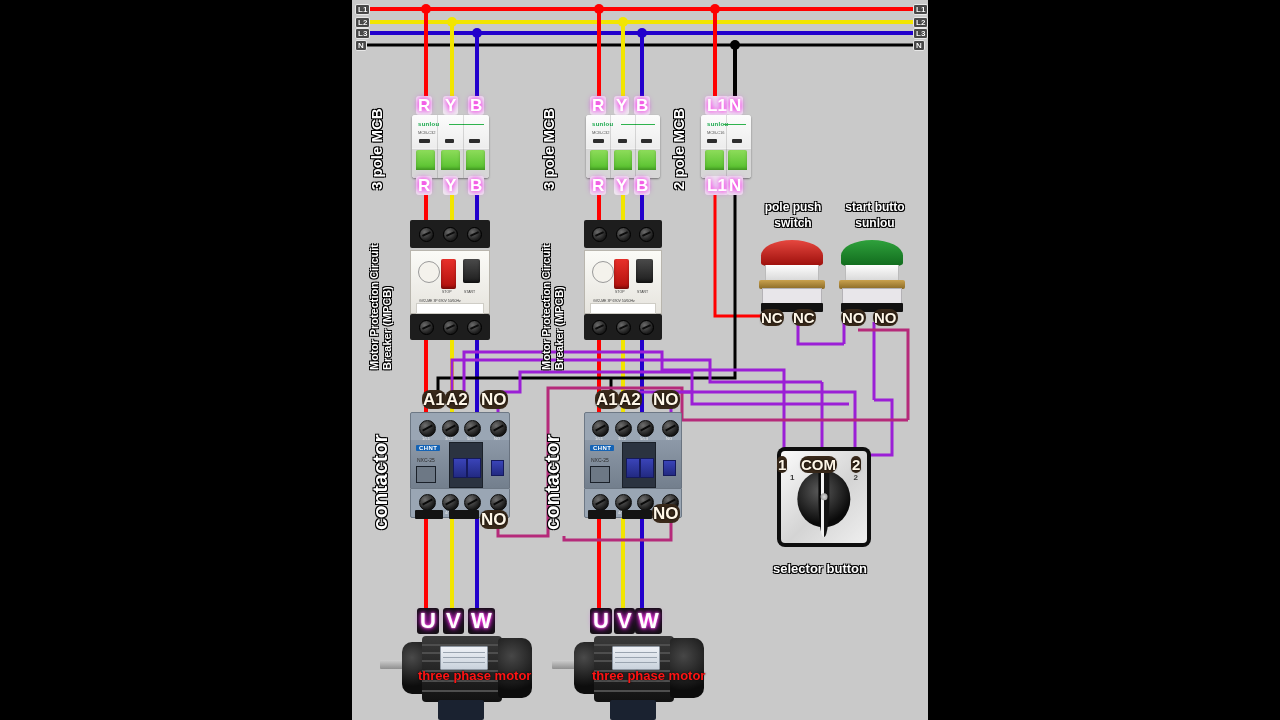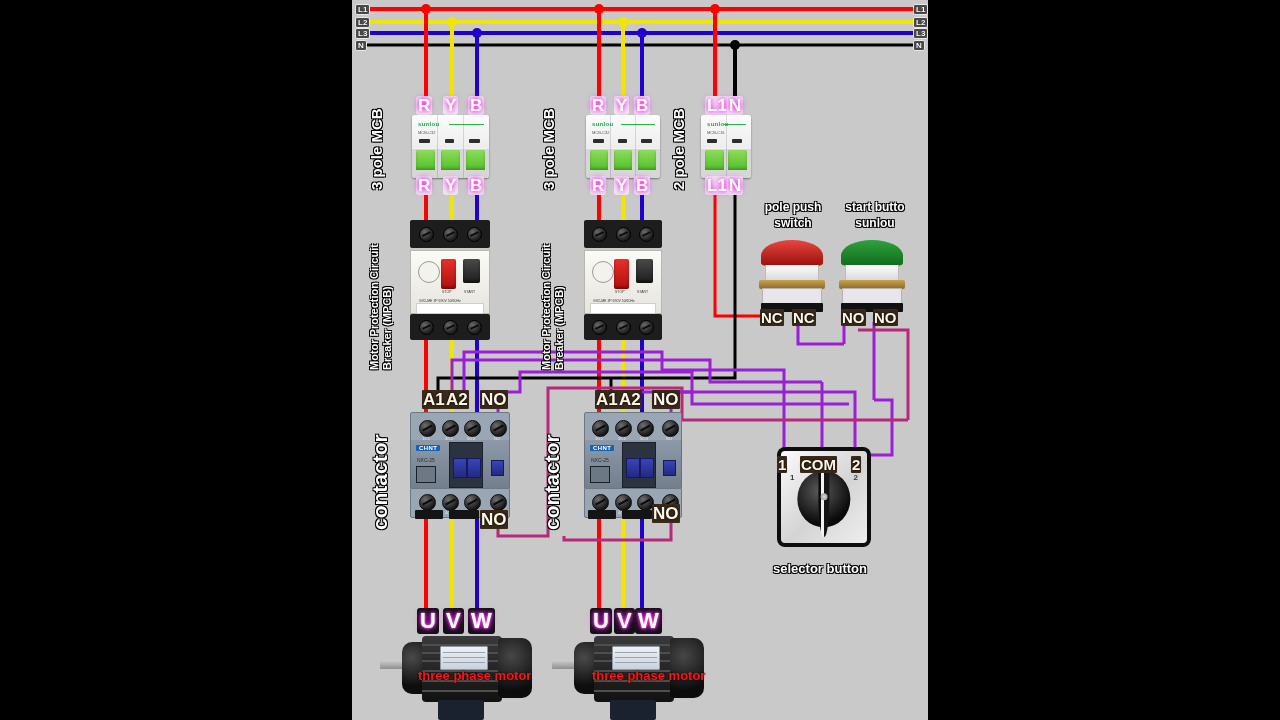--- a/index.html
+++ b/index.html
@@ -15,21 +15,21 @@
 
   
   .chip{position:absolute;font-size:17px;font-weight:bold;color:#fff;
         background:#efeaef;border-radius:3px;padding:0 2px;line-height:19px;
         text-shadow:0 0 4px #ff3bd4,0 0 7px #d400ff,0 0 2px #fff;}
   .chip.sm{font-size:13px;line-height:15px;}
   .chip.dark{background:#141014;}
 
   
   .tag{position:absolute;font-size:17px;font-weight:bold;color:#fff7e8;
-       background:#3a2a1b;border-radius:1px;padding:0 1px;line-height:19px;
+       background:#3a2a1b;border-radius:8px;padding:0 1px;line-height:19px;
        text-shadow:0 0 3px #000;}
   .tag.sm{font-size:15px;line-height:17px;}
 
   
   .vcap{position:absolute;color:#fff;font-weight:bold;white-space:nowrap;
         transform-origin:0 0;transform:rotate(-90deg);
         text-shadow:1px 1px 0 #000,-1px -1px 0 #000,1px -1px 0 #000,-1px 1px 0 #000;}
 
   .hcap{position:absolute;color:#fff;font-weight:bold;text-align:center;white-space:nowrap;
         text-shadow:1px 1px 0 #000,-1px -1px 0 #000,1px -1px 0 #000,-1px 1px 0 #000;}

